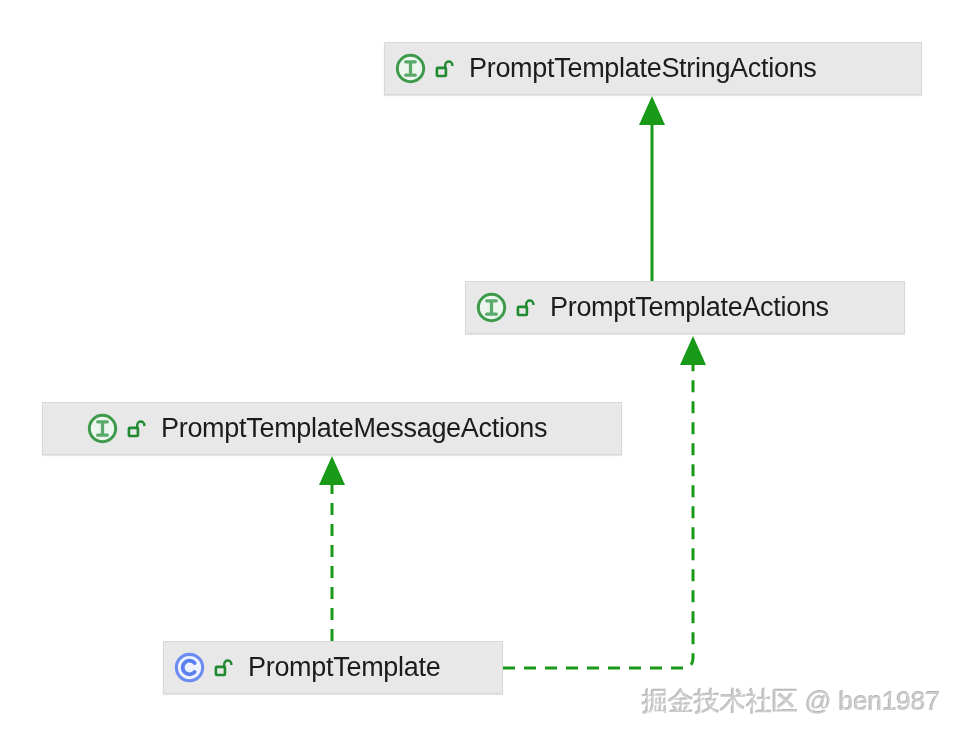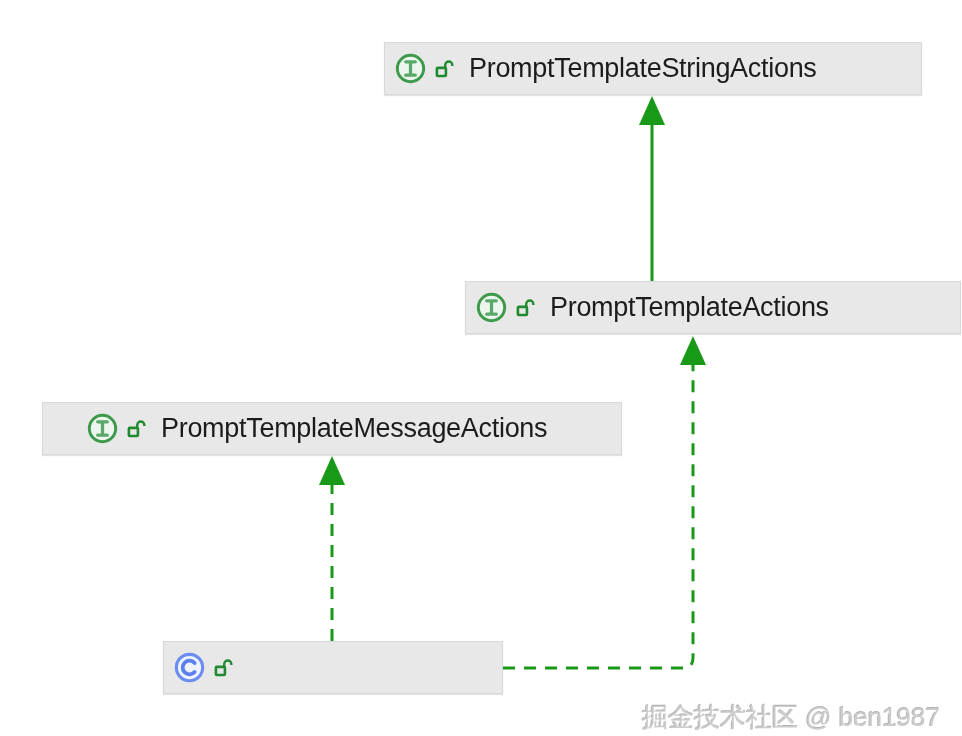--- a/index.html
+++ b/index.html
@@ -66,21 +66,21 @@
     white-space: nowrap;
   }
   .iface-ring { fill: #edf6ee; stroke: var(--interface-icon-green, #3c9a4a); stroke-width: 1.9; }
   .iface-glyph { stroke: #5aa86a; stroke-width: 2.1; stroke-linecap: round; fill: none; }
   .class-ring { fill: #eef3ff; stroke: var(--class-icon-blue, #6b8cf0); stroke-width: 2; }
   .class-glyph { stroke: #5b80ee; stroke-width: 2.5; stroke-linecap: round; fill: none; }
   .lock-glyph { stroke: #1f8a2f; fill: none; }
   .watermark {
     position: absolute;
     right: 22px;
-    top: 700px;
+    top: 684px;
     font-size: 26px;
     color: var(--watermark-gray, #cccccc);
     text-shadow: 1px 1px 0 #ffffff, 2px 2px 1px #ffffff, 0 -1px 0 #b3b3b3, -1px 0 0 #b3b3b3;
     white-space: nowrap;
     user-select: none;
   }
 </style>
 </head>
 <body>
 
@@ -113,21 +113,21 @@
     </span>
     <span class="lock-icon">
       <svg width="19" height="21" viewBox="0 0 16 17">
         <rect class="lock-glyph" x="1.6" y="8" width="7.6" height="6.8" rx="0.8" stroke-width="2.2"></rect>
         <path class="lock-glyph" d="M8.6 7.6 V5.6 a3 3 0 0 1 6 0 V6.4" stroke-width="2"></path>
       </svg>
     </span>
     <span class="label">PromptTemplateStringActions</span>
   </div>
 
-  <div class="node" style="left:465px; top:281px; width:496px;">
+  <div class="node" style="left:465px; top:281px; width:440px;">
     <span class="type-icon">
       <svg width="31" height="31" viewBox="0 0 20 20">
         <circle class="iface-ring" cx="10" cy="10" r="8.5"></circle>
         <path class="iface-glyph" d="M6.9 5.7 H13.1 M10 5.7 V14.3 M6.9 14.3 H13.1"></path>
       </svg>
     </span>
     <span class="lock-icon">
       <svg width="19" height="21" viewBox="0 0 16 17">
         <rect class="lock-glyph" x="1.6" y="8" width="7.6" height="6.8" rx="0.8" stroke-width="2.2"></rect>
         <path class="lock-glyph" d="M8.6 7.6 V5.6 a3 3 0 0 1 6 0 V6.4" stroke-width="2"></path>
@@ -158,17 +158,18 @@
         <circle class="class-ring" cx="10" cy="10" r="8.5"></circle>
         <path class="class-glyph" d="M13.3 7.1 A4.4 4.4 0 1 0 13.3 12.9"></path>
       </svg>
     </span>
     <span class="lock-icon">
       <svg width="19" height="21" viewBox="0 0 16 17">
         <rect class="lock-glyph" x="1.6" y="8" width="7.6" height="6.8" rx="0.8" stroke-width="2.2"></rect>
         <path class="lock-glyph" d="M8.6 7.6 V5.6 a3 3 0 0 1 6 0 V6.4" stroke-width="2"></path>
       </svg>
     </span>
+    <span class="label">PromptTemplate</span>
   </div>
 
   <div class="watermark">掘金技术社区 @ ben1987</div>
 
 </div>
 
 </body></html>

